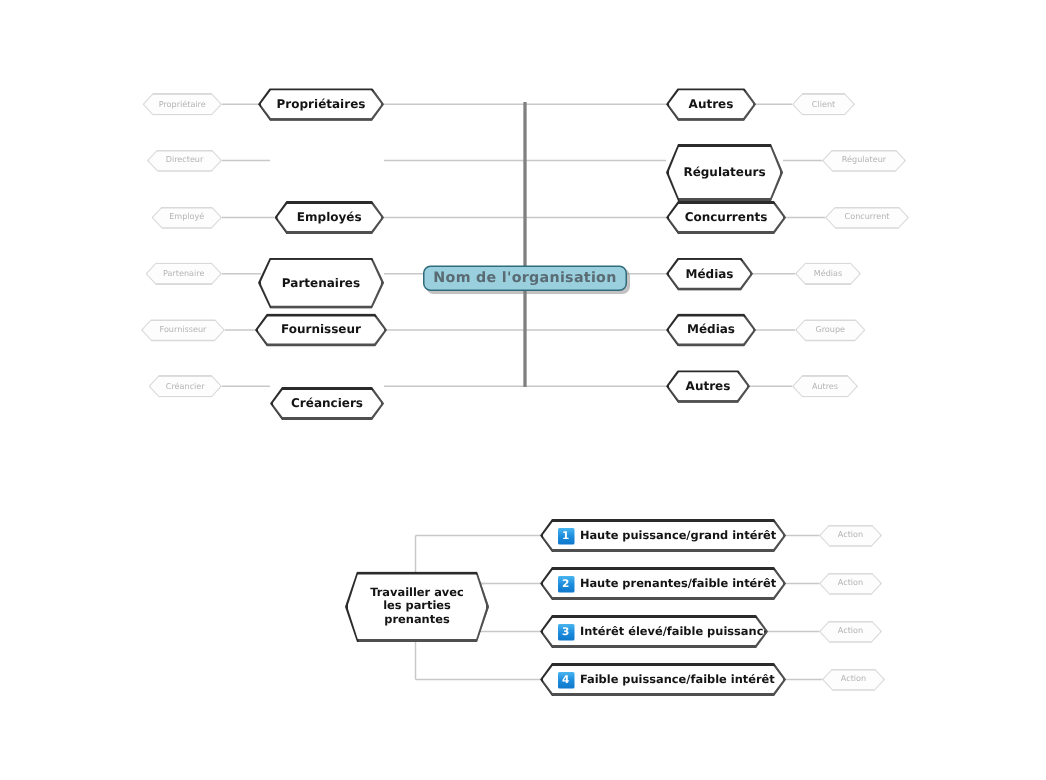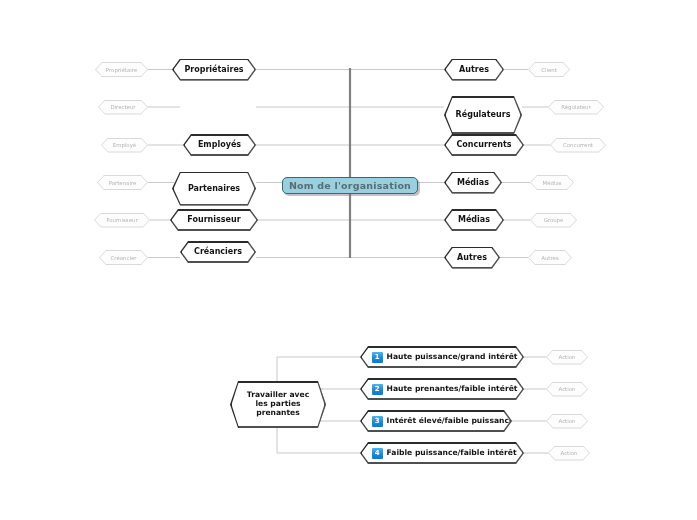--- a/index.html
+++ b/index.html
@@ -188,21 +188,21 @@
       <span class="inner">
         <span class="lbl">Partenaires</span>
       </span>
   </div>
   <div class="hex" style="left:170px;top:209px;width:88px;height:22px;font-size:8px;">
     <span class="shadow"></span>
       <span class="inner">
         <span class="lbl">Fournisseur</span>
       </span>
   </div>
-  <div class="hex" style="left:180px;top:241px;width:76px;height:22px;font-size:8px;">
+  <div class="hex" style="left:180px;top:258px;width:76px;height:22px;font-size:8px;">
     <span class="shadow"></span>
       <span class="inner">
         <span class="lbl">Créanciers</span>
       </span>
   </div>
 
   <div class="center-node" style="left:282px;top:150px;width:136px;height:17px;margin-top:27px;">
     <span>Nom de l'organisation</span>
   </div>
 

